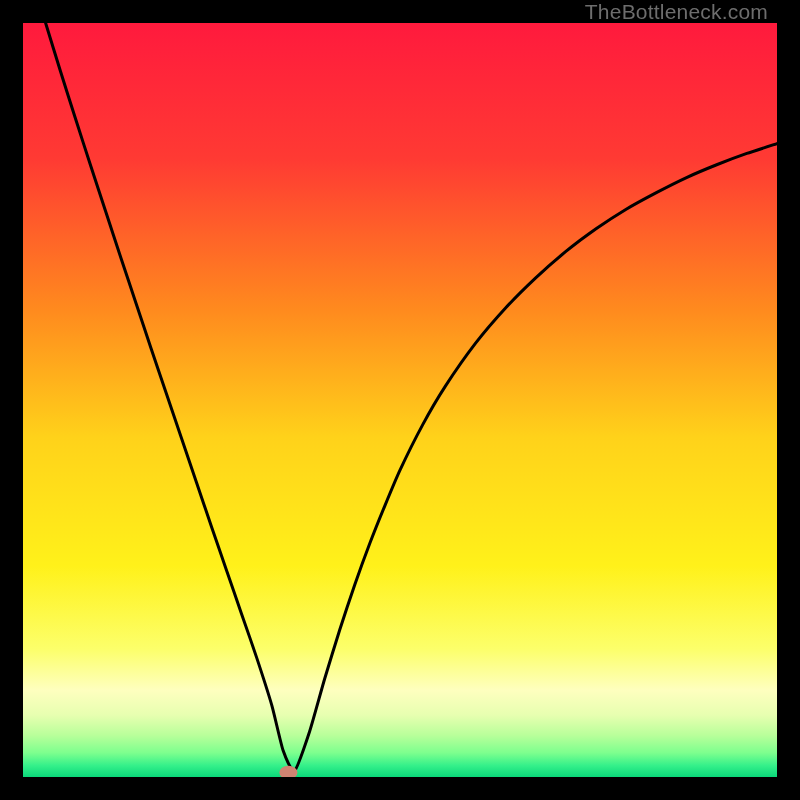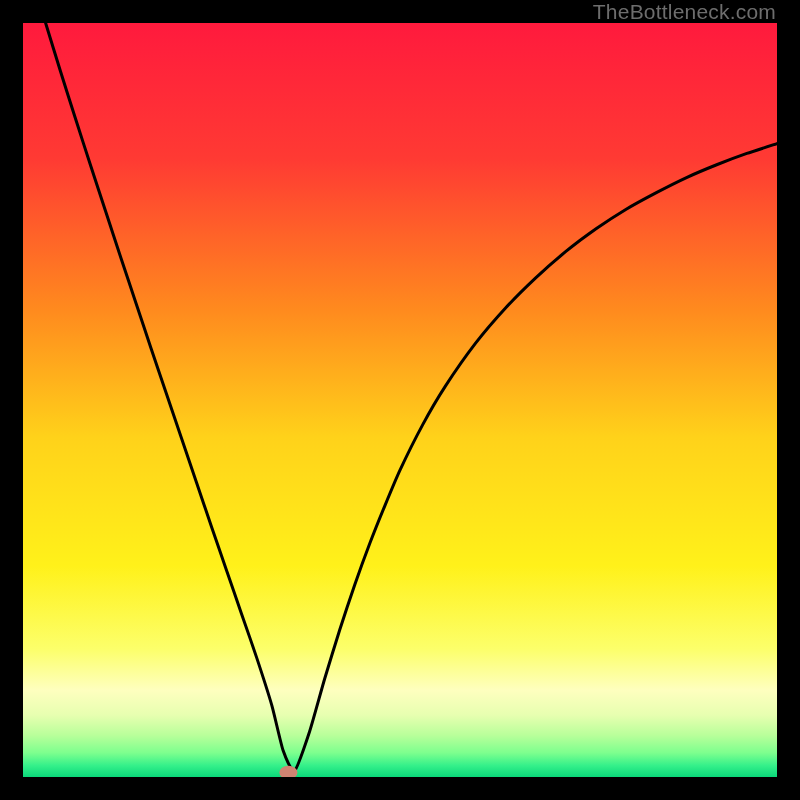--- a/index.html
+++ b/index.html
@@ -22,21 +22,21 @@
   .plot-area {
     position: absolute;
     left: 0;
     top: 0;
     width: 754px;
     height: 754px;
   }
   .watermark {
     position: absolute;
     top: 0px;
-    right: 24px;
+    right: 32px;
     color: #6d6d6d;
     font-size: 21px;
     font-weight: 500;
     letter-spacing: 0.2px;
   }
   svg {
     display: block;
   }
 </style>
 </head>

